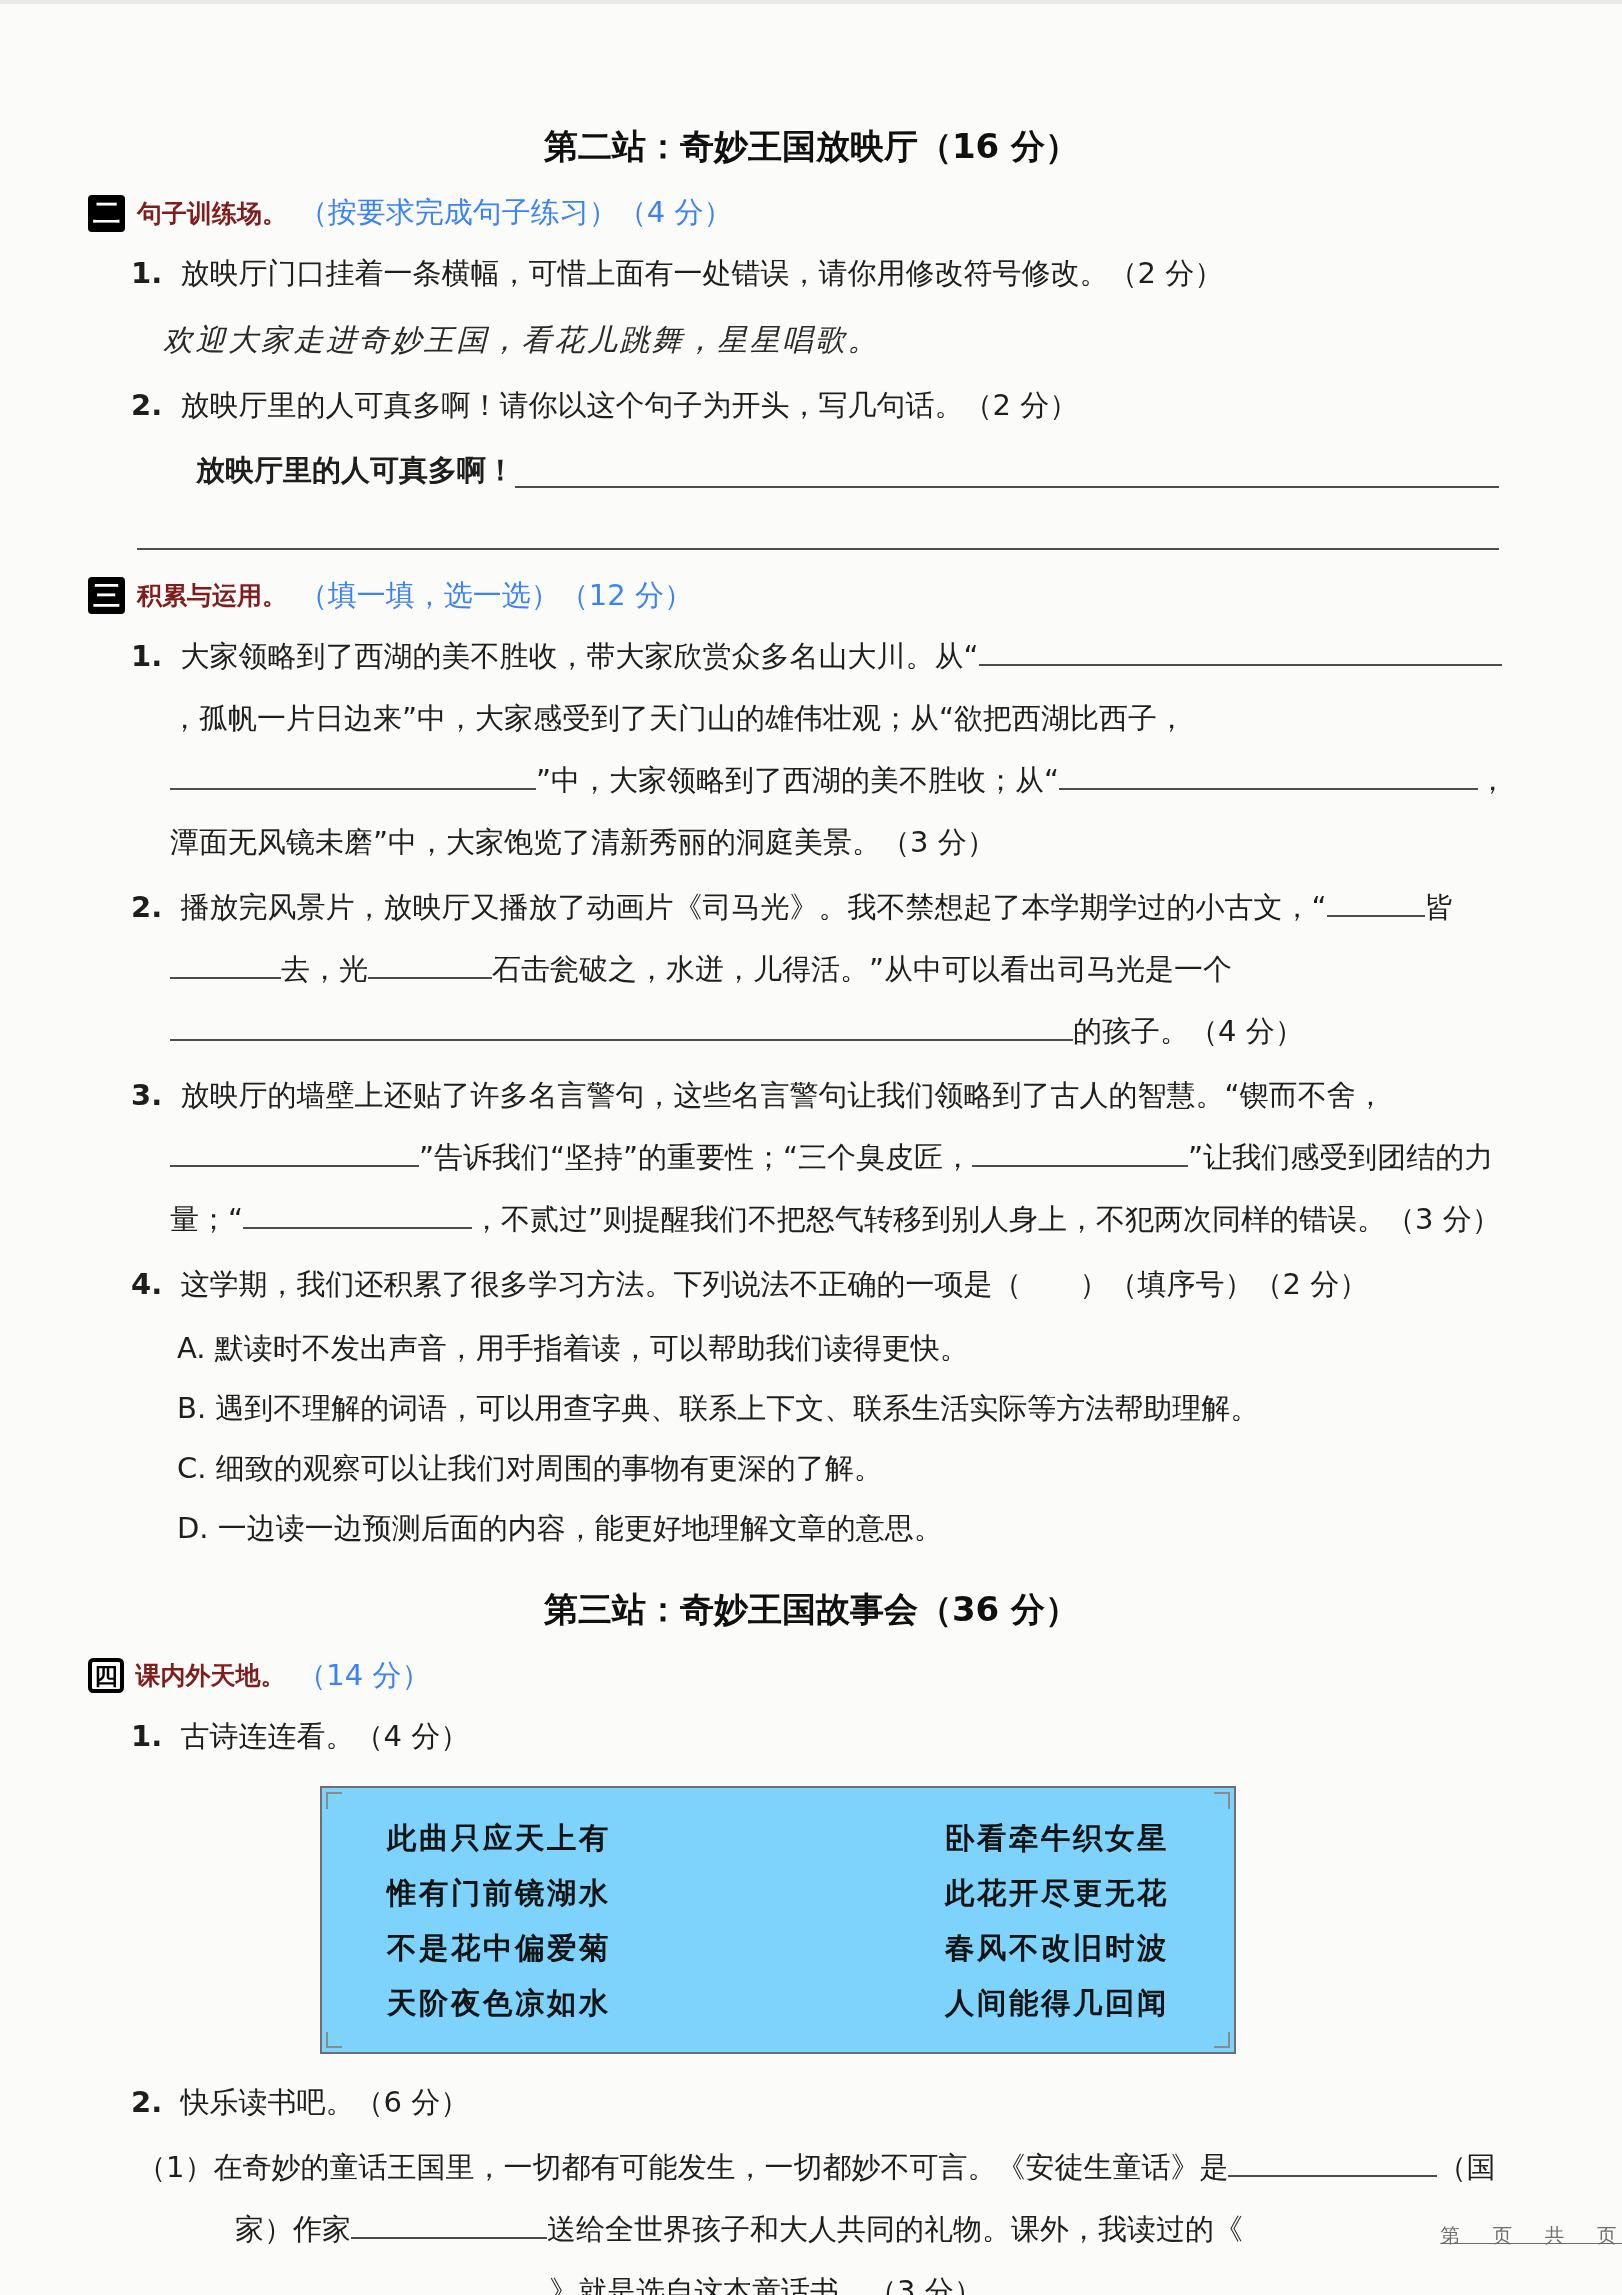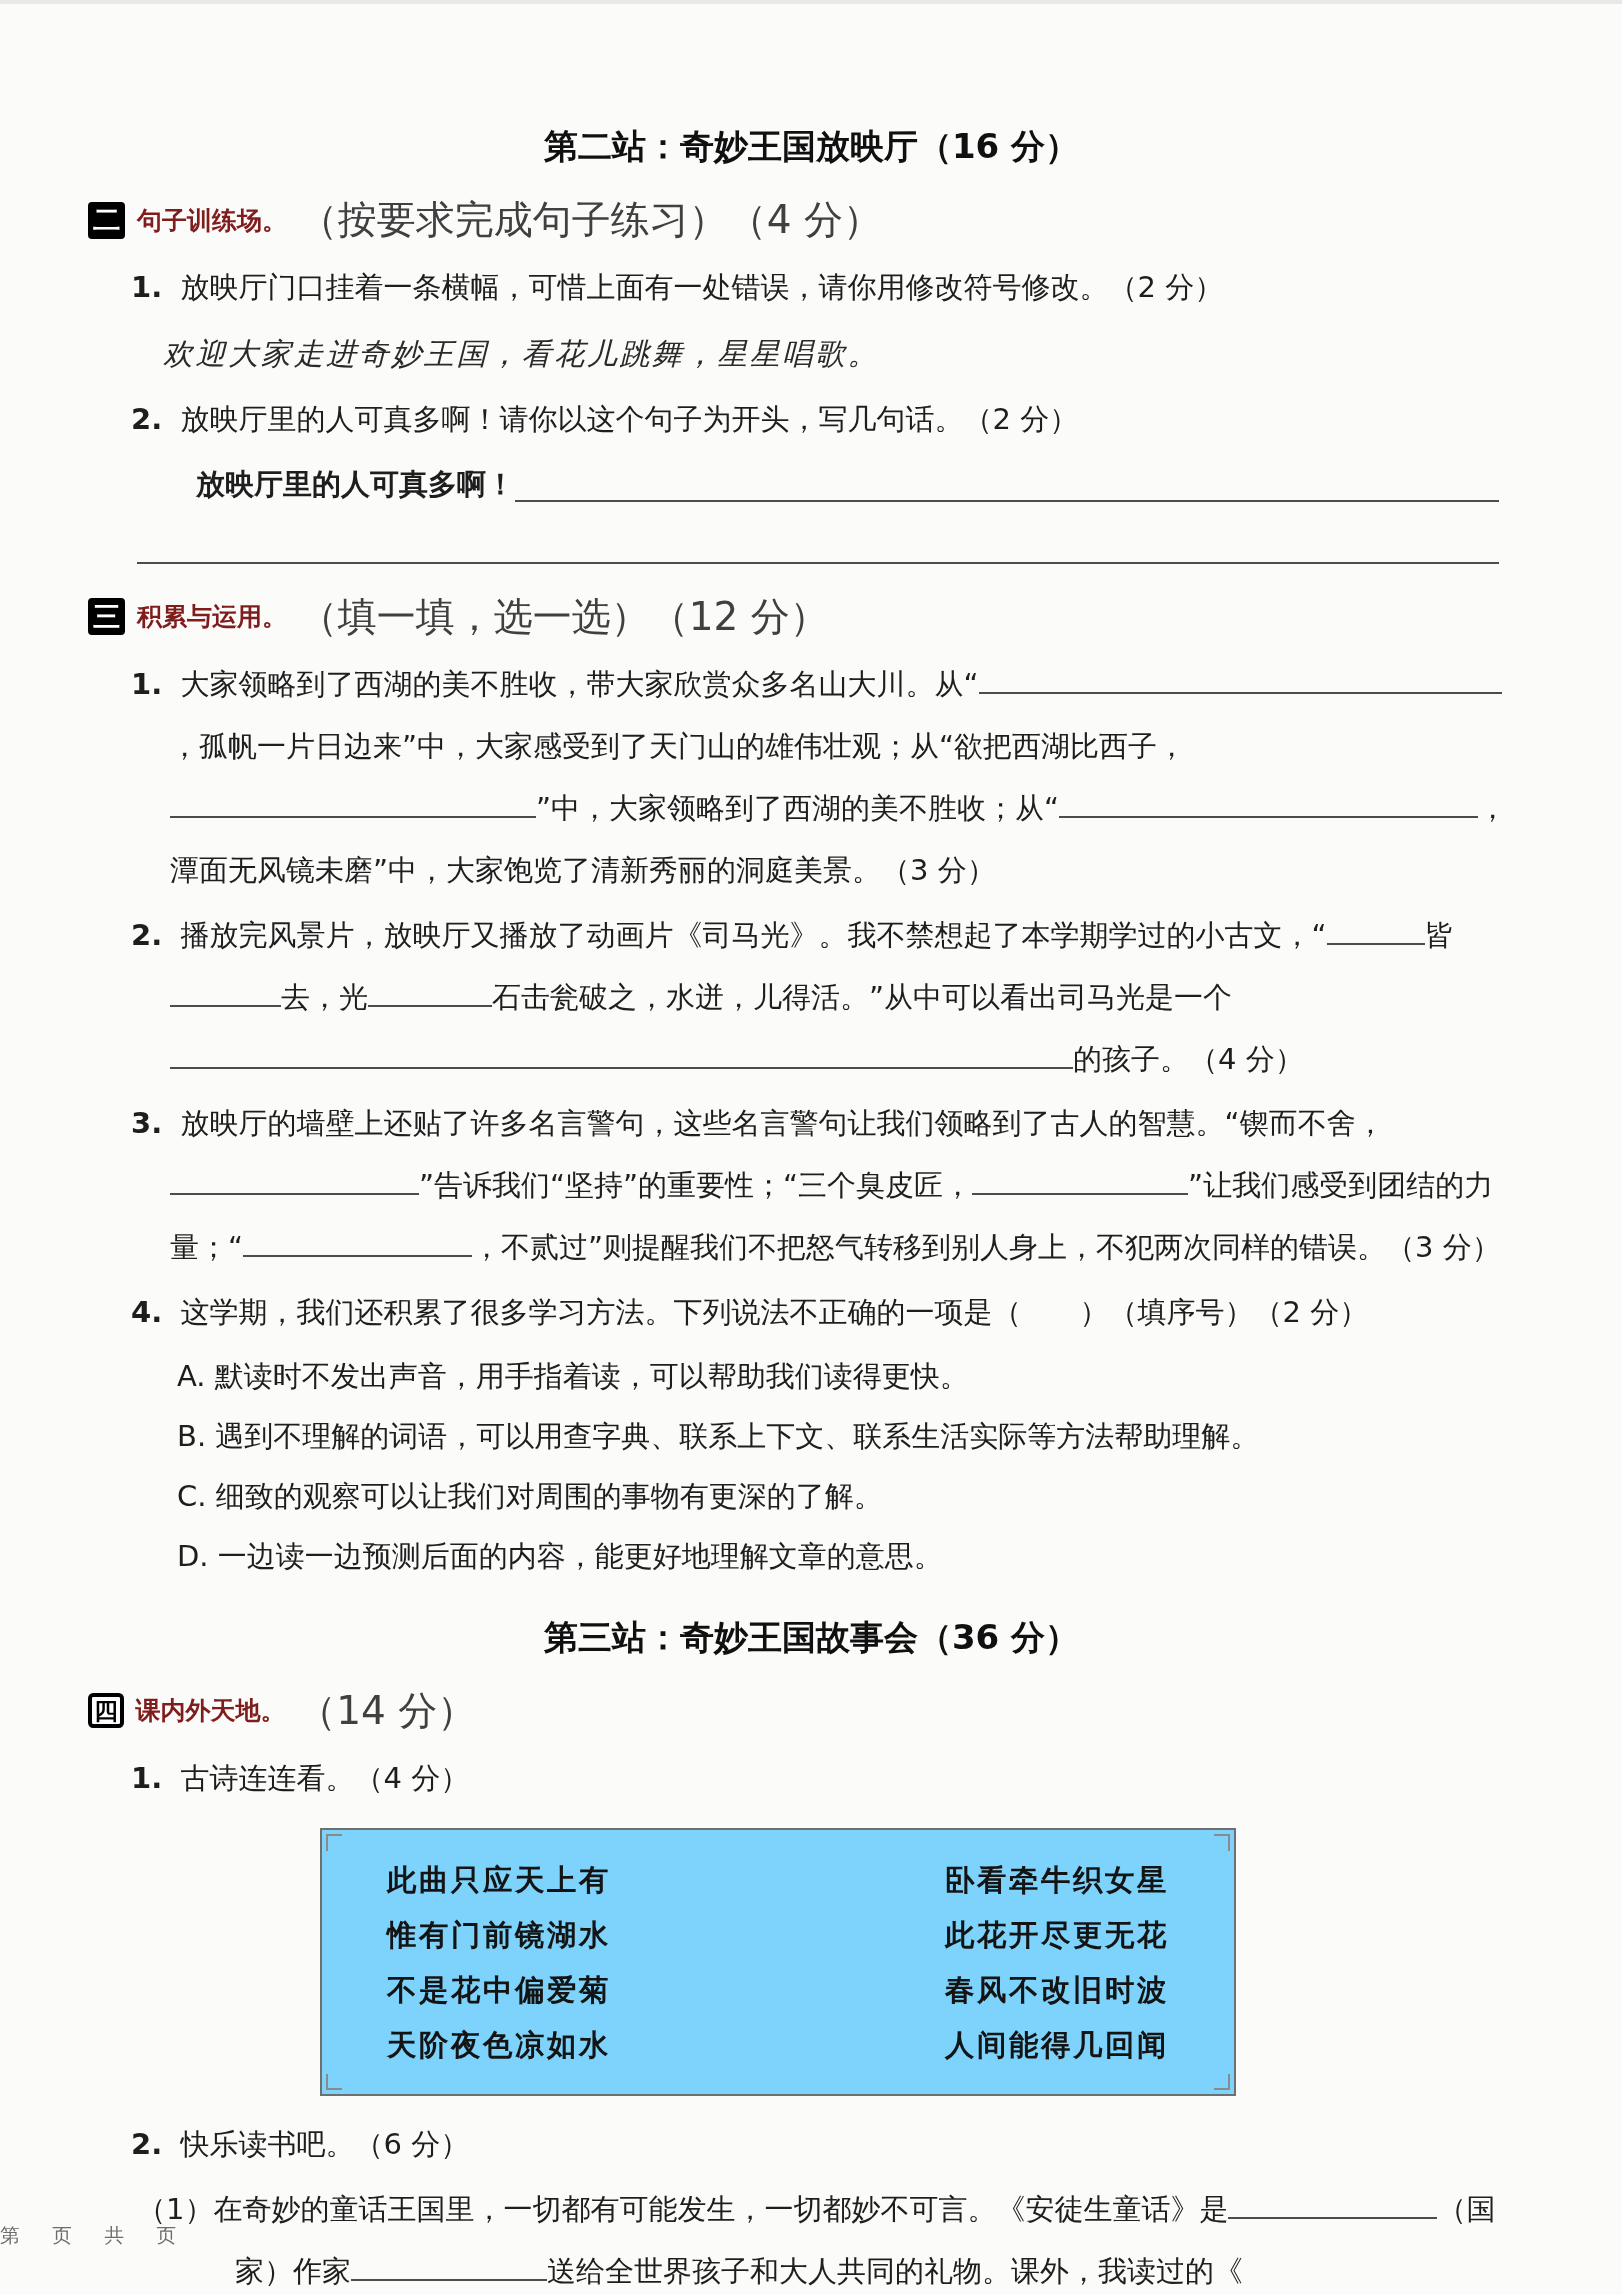--- a/index.html
+++ b/index.html
@@ -17,21 +17,21 @@
   .station-title.second { margin-top:30px; }
 
   .sec-header { display:flex; align-items:center; gap:11.8px; margin:26px 0 9.2px -9.8px; }
   .badge {
     width:37px; height:37px; background:#000; color:#fff;
     font-size:27.5px; font-weight:bold; display:flex; align-items:center;
     justify-content:center; border-radius:3.9px; flex:0 0 auto;
   }
   .badge.outline { background:#fff; color:#000; border:4.6px solid #000; width:27.5px; height:27.5px; border-radius:5.2px; font-size:23.6px; }
   .sec-title { font-size:25px; font-weight:bold; color:#7f1d1d; white-space:nowrap; }
-  .sec-note { font-size:39px; color:#404040; white-space:nowrap; }
+  .sec-note { font-size:29px; color:#3b82f6; white-space:nowrap; }
 
   .q { font-size:29px; line-height:62px; padding-left:72px; text-indent:-39px; margin:2.6px 0; }
   .q .num { font-weight:bold; margin-right:9.2px; }
   .q-sub { font-size:29px; line-height:62px; padding-left:137px; text-indent:-98px; margin:1.3px 0; }
 
   .bl {
     display:inline-block; height:5.2px;
     border-bottom:2px solid #4c4c4c; vertical-align:baseline;
     text-indent:0;
   }
@@ -62,21 +62,21 @@
     line-height:55px; letter-spacing:2.6px; color:#141414;
   }
   .corner { position:absolute; width:14.4px; height:14.4px; }
   .c-tl { top:3.9px;  left:3.9px;  border-top:2px solid #8a8a8a; border-left:2px solid #8a8a8a; }
   .c-tr { top:3.9px;  right:3.9px; border-top:2px solid #8a8a8a; border-right:2px solid #8a8a8a; }
   .c-bl { bottom:3.9px; left:3.9px;  border-bottom:2px solid #8a8a8a; border-left:2px solid #8a8a8a; }
   .c-br { bottom:3.9px; right:3.9px; border-bottom:2px solid #8a8a8a; border-right:2px solid #8a8a8a; }
 
   .footer {
     position:absolute; bottom:50px; left:0; width:100%;
-    text-align:left; font-size:19.6px; color:#6d6d6d; letter-spacing:6.5px;
+    text-align:right; font-size:19.6px; color:#6d6d6d; letter-spacing:6.5px;text-decoration:underline;
   }
 </style>
 </head>
 <body>
 
 <div class="page">
   <div class="content">
 
     <div class="station-title">第二站：奇妙王国放映厅（16 分）</div>
 

